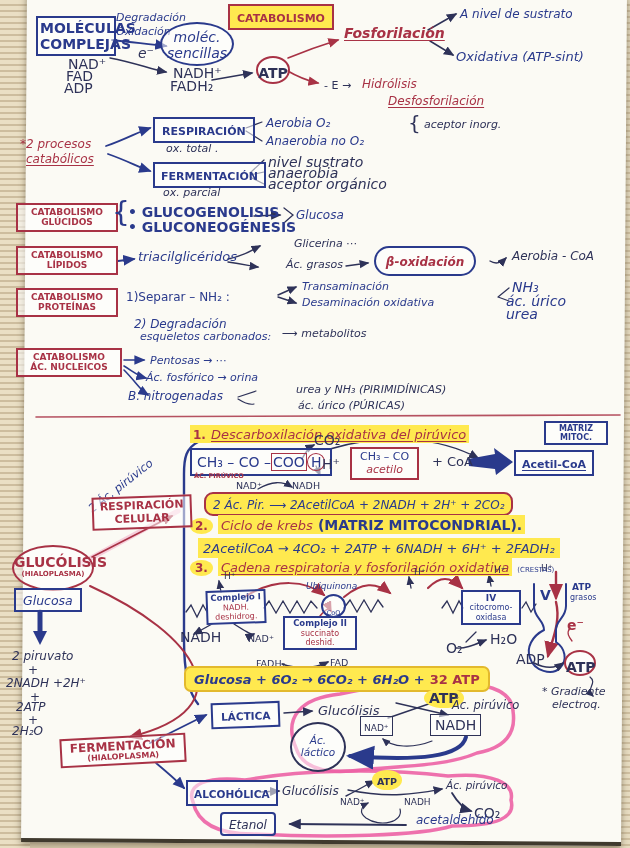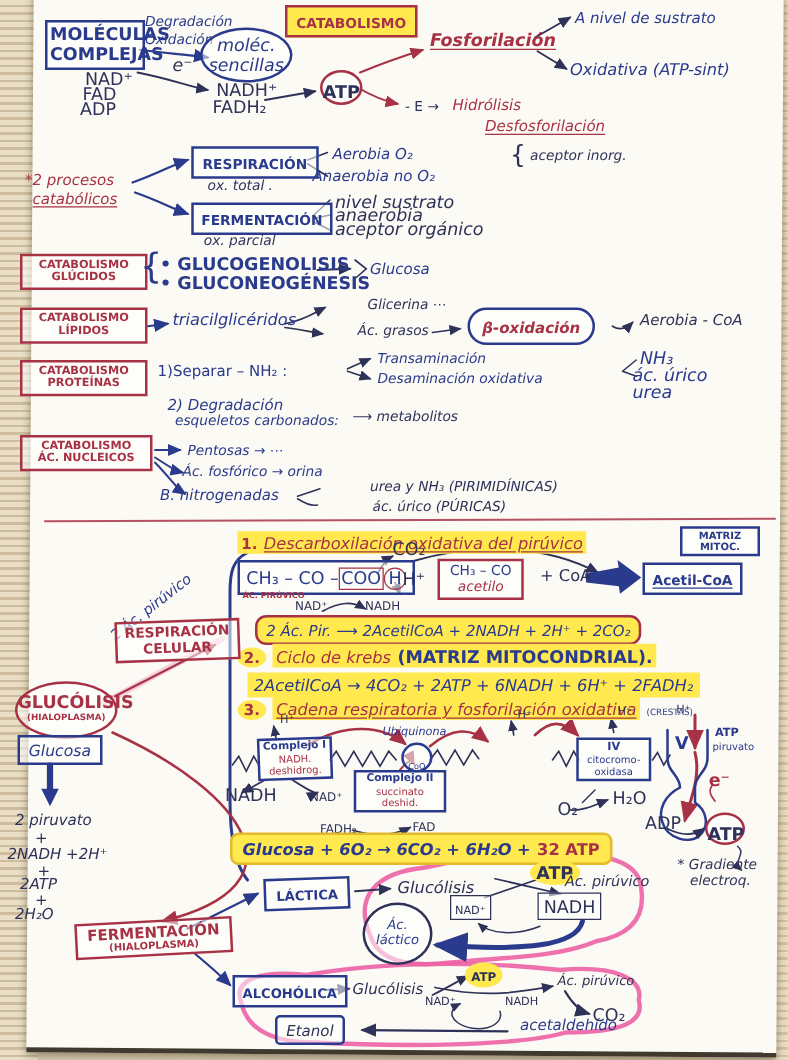--- a/index.html
+++ b/index.html
@@ -166,21 +166,21 @@
 <span class="t r it s12" style="left:362px;top:78px">Hidrólisis</span>
 <span class="t r it s12 u" style="left:388px;top:95px">Desfosforilación</span>
 
 <span class="t r it s12" style="left:20px;top:138px">*2 procesos</span>
 <span class="t r it s12 u" style="left:26px;top:153px">catabólicos</span>
 <div class="bx bb" style="left:153px;top:117px;padding:2px 7px">
   <span class="b bd s11">RESPIRACIÓN</span>
 </div>
 <span class="t k it s11" style="left:166px;top:143px">ox. total .</span>
 <span class="t b it s12" style="left:266px;top:117px">Aerobia O₂</span>
-<span class="t b it s12" style="left:250px;top:135px">Anaerobia no O₂</span>
+<span class="t b it s12" style="left:266px;top:135px">Anaerobia no O₂</span>
 <span class="t k" style="left:408px;top:112px;font-size:20px">{</span>
 <span class="t k it s11" style="left:424px;top:119px">aceptor inorg.</span>
 <div class="bx bb" style="left:153px;top:162px;padding:2px 6px">
   <span class="b bd s11">FERMENTACIÓN</span>
 </div>
 <span class="t k it s11" style="left:163px;top:187px">ox. parcial</span>
 <span class="t k it s10" style="left:268px;top:155px">nivel sustrato</span>
 <span class="t k it s10" style="left:268px;top:166px">anaerobia</span>
 <span class="t k it s10" style="left:268px;top:177px">aceptor orgánico</span>
 
@@ -295,21 +295,21 @@
 <span class="t k" style="left:330px;top:658px;font-size:9.5px">FAD</span>
 <div class="bx bb" style="left:461px;top:590px;width:60px;padding:1px">
   <div class="b bd s9">IV</div>
   <div class="b s8">citocromo-</div>
   <div class="b s8">oxidasa</div>
 </div>
 <span class="t k s10" style="left:446px;top:641px">O₂</span>
 <span class="t k s10" style="left:490px;top:632px">H₂O</span>
 <span class="t b bd s10" style="left:540px;top:588px">V</span>
 <span class="t b bd s9" style="left:572px;top:583px">ATP</span>
-<span class="t b s8" style="left:570px;top:594px">piruvato</span>
+<span class="t b s8" style="left:570px;top:594px">grasos</span>
 <span class="t r bd s10" style="left:567px;top:618px">e⁻</span>
 <span class="t k s10" style="left:516px;top:652px">ADP</span>
 <div class="bx br oval" style="left:564px;top:650px;width:32px;height:26px;padding-top:6px">
   <span class="k bd s10">ATP</span>
 </div>
 <div class="t hl" style="left:184px;top:666px;border:2px solid #e3b92d;border-radius:7px;padding:2px 8px">
   <span class="b it bd s13">Glucosa + 6O₂ → 6CO₂ + 6H₂O +</span>
   <span class="r bd s13">32 ATP</span>
 </div>
 <span class="t k it s11" style="left:542px;top:686px">* Gradiente</span>

